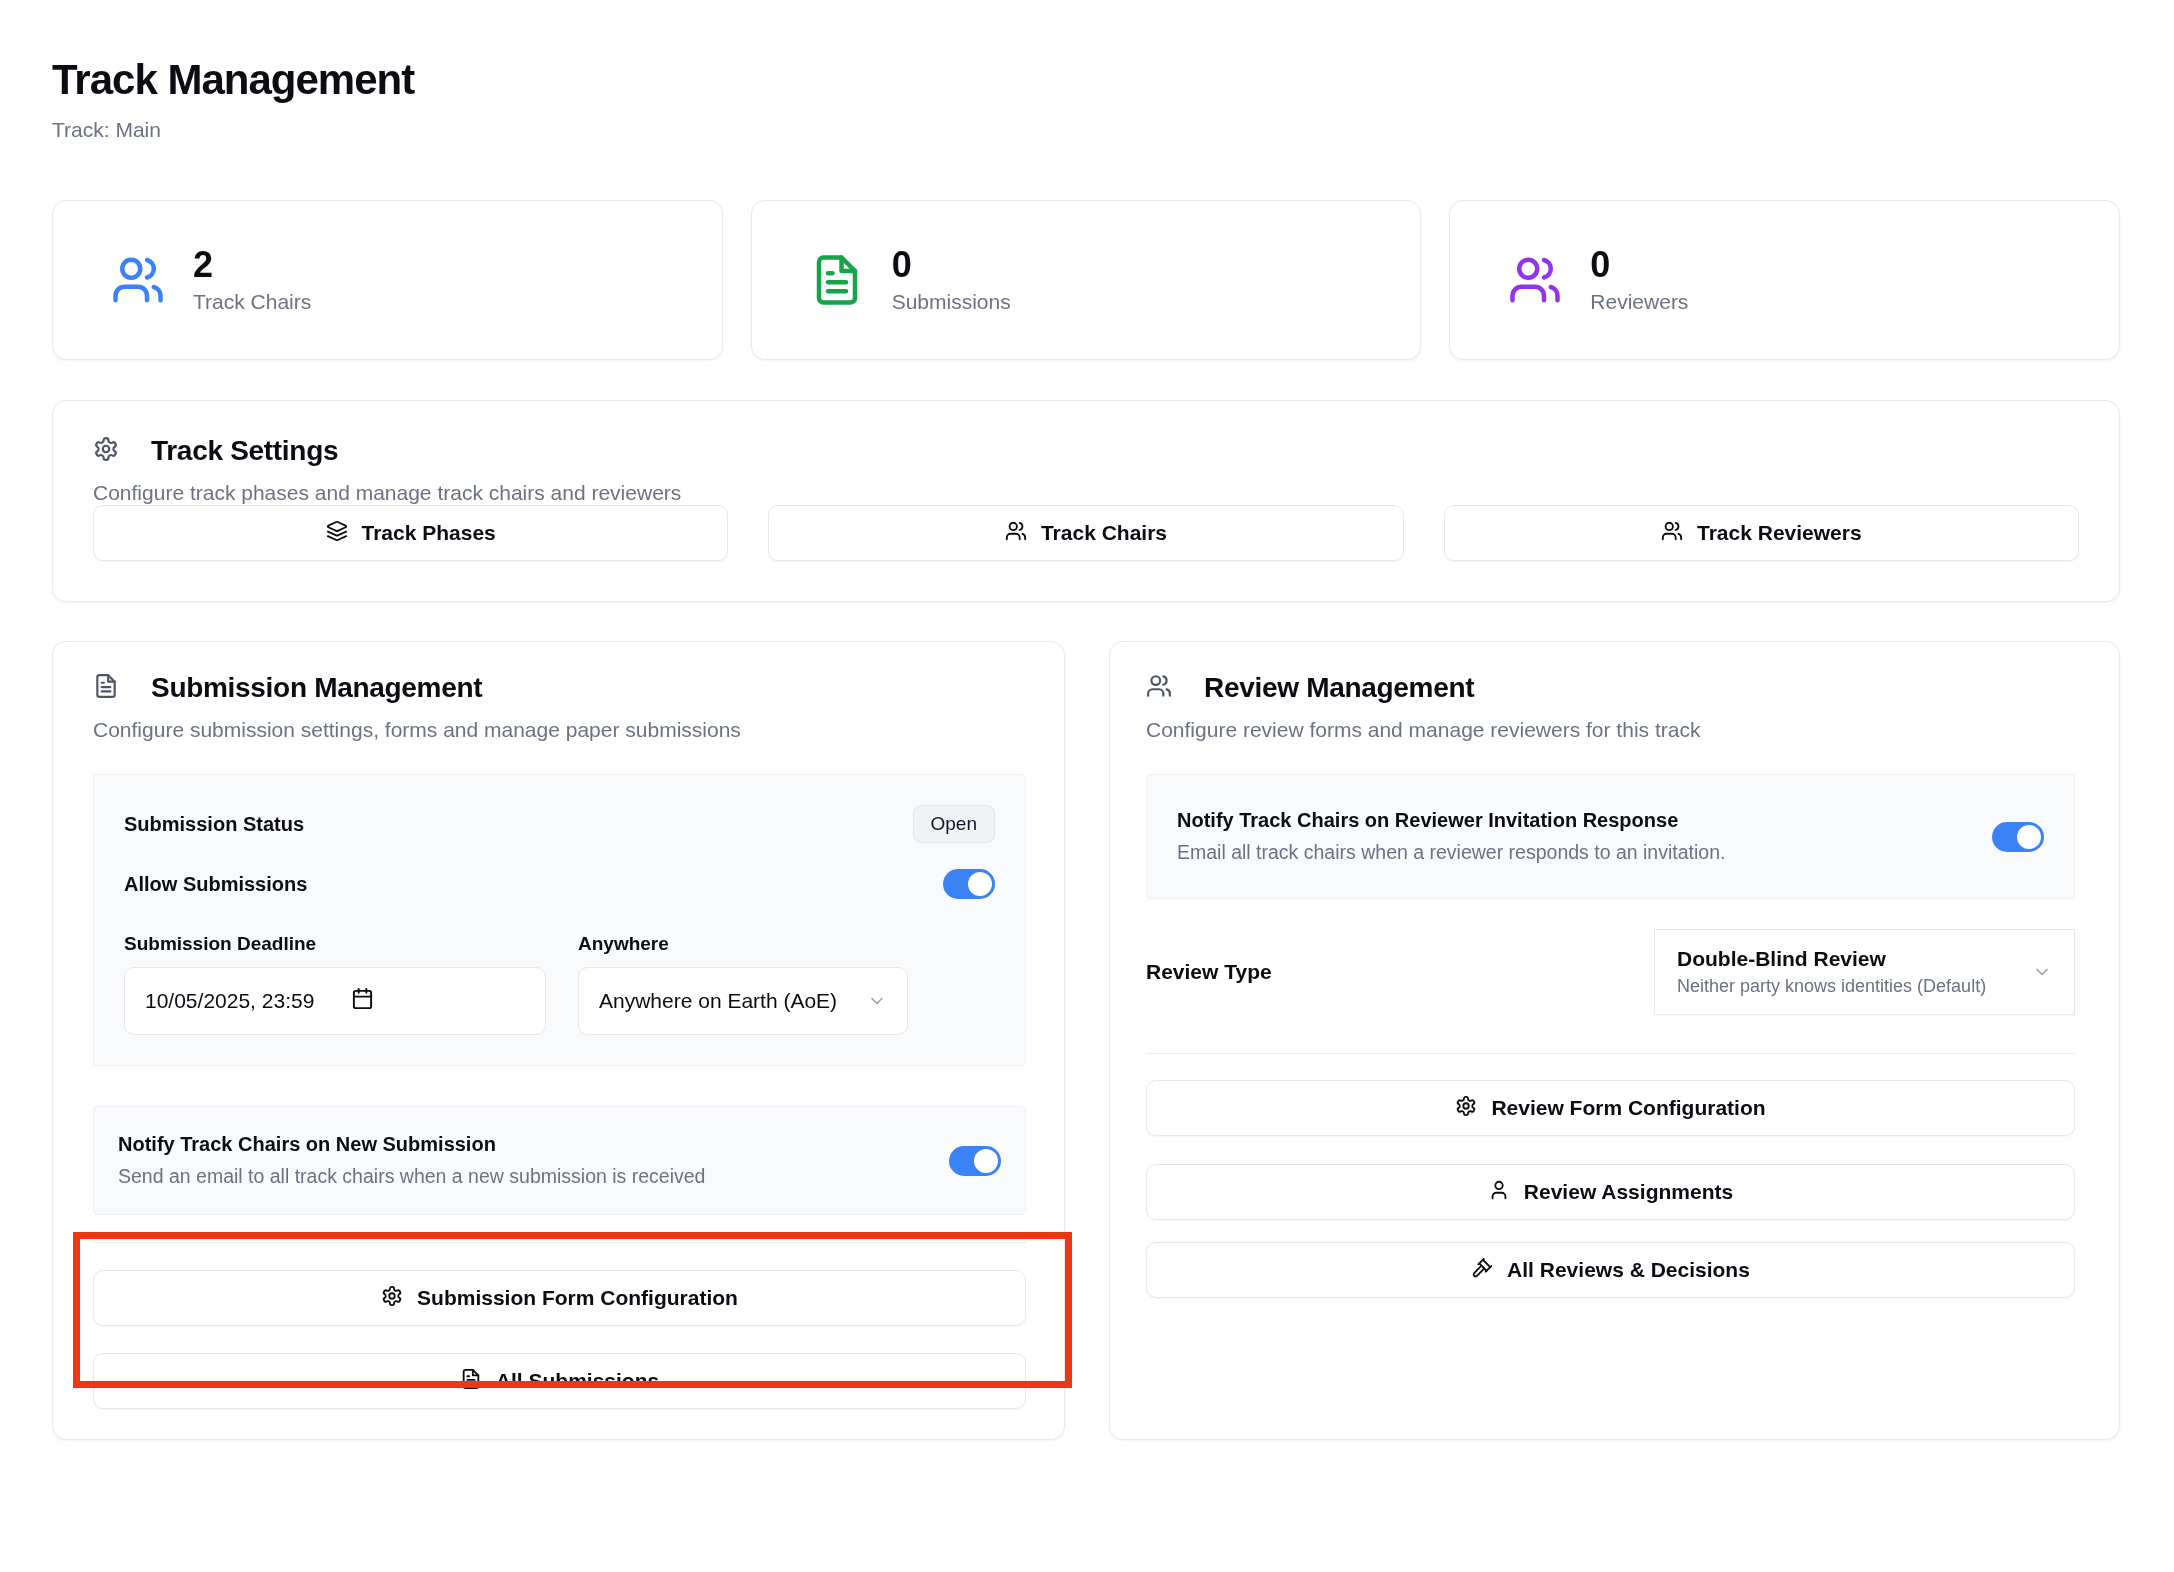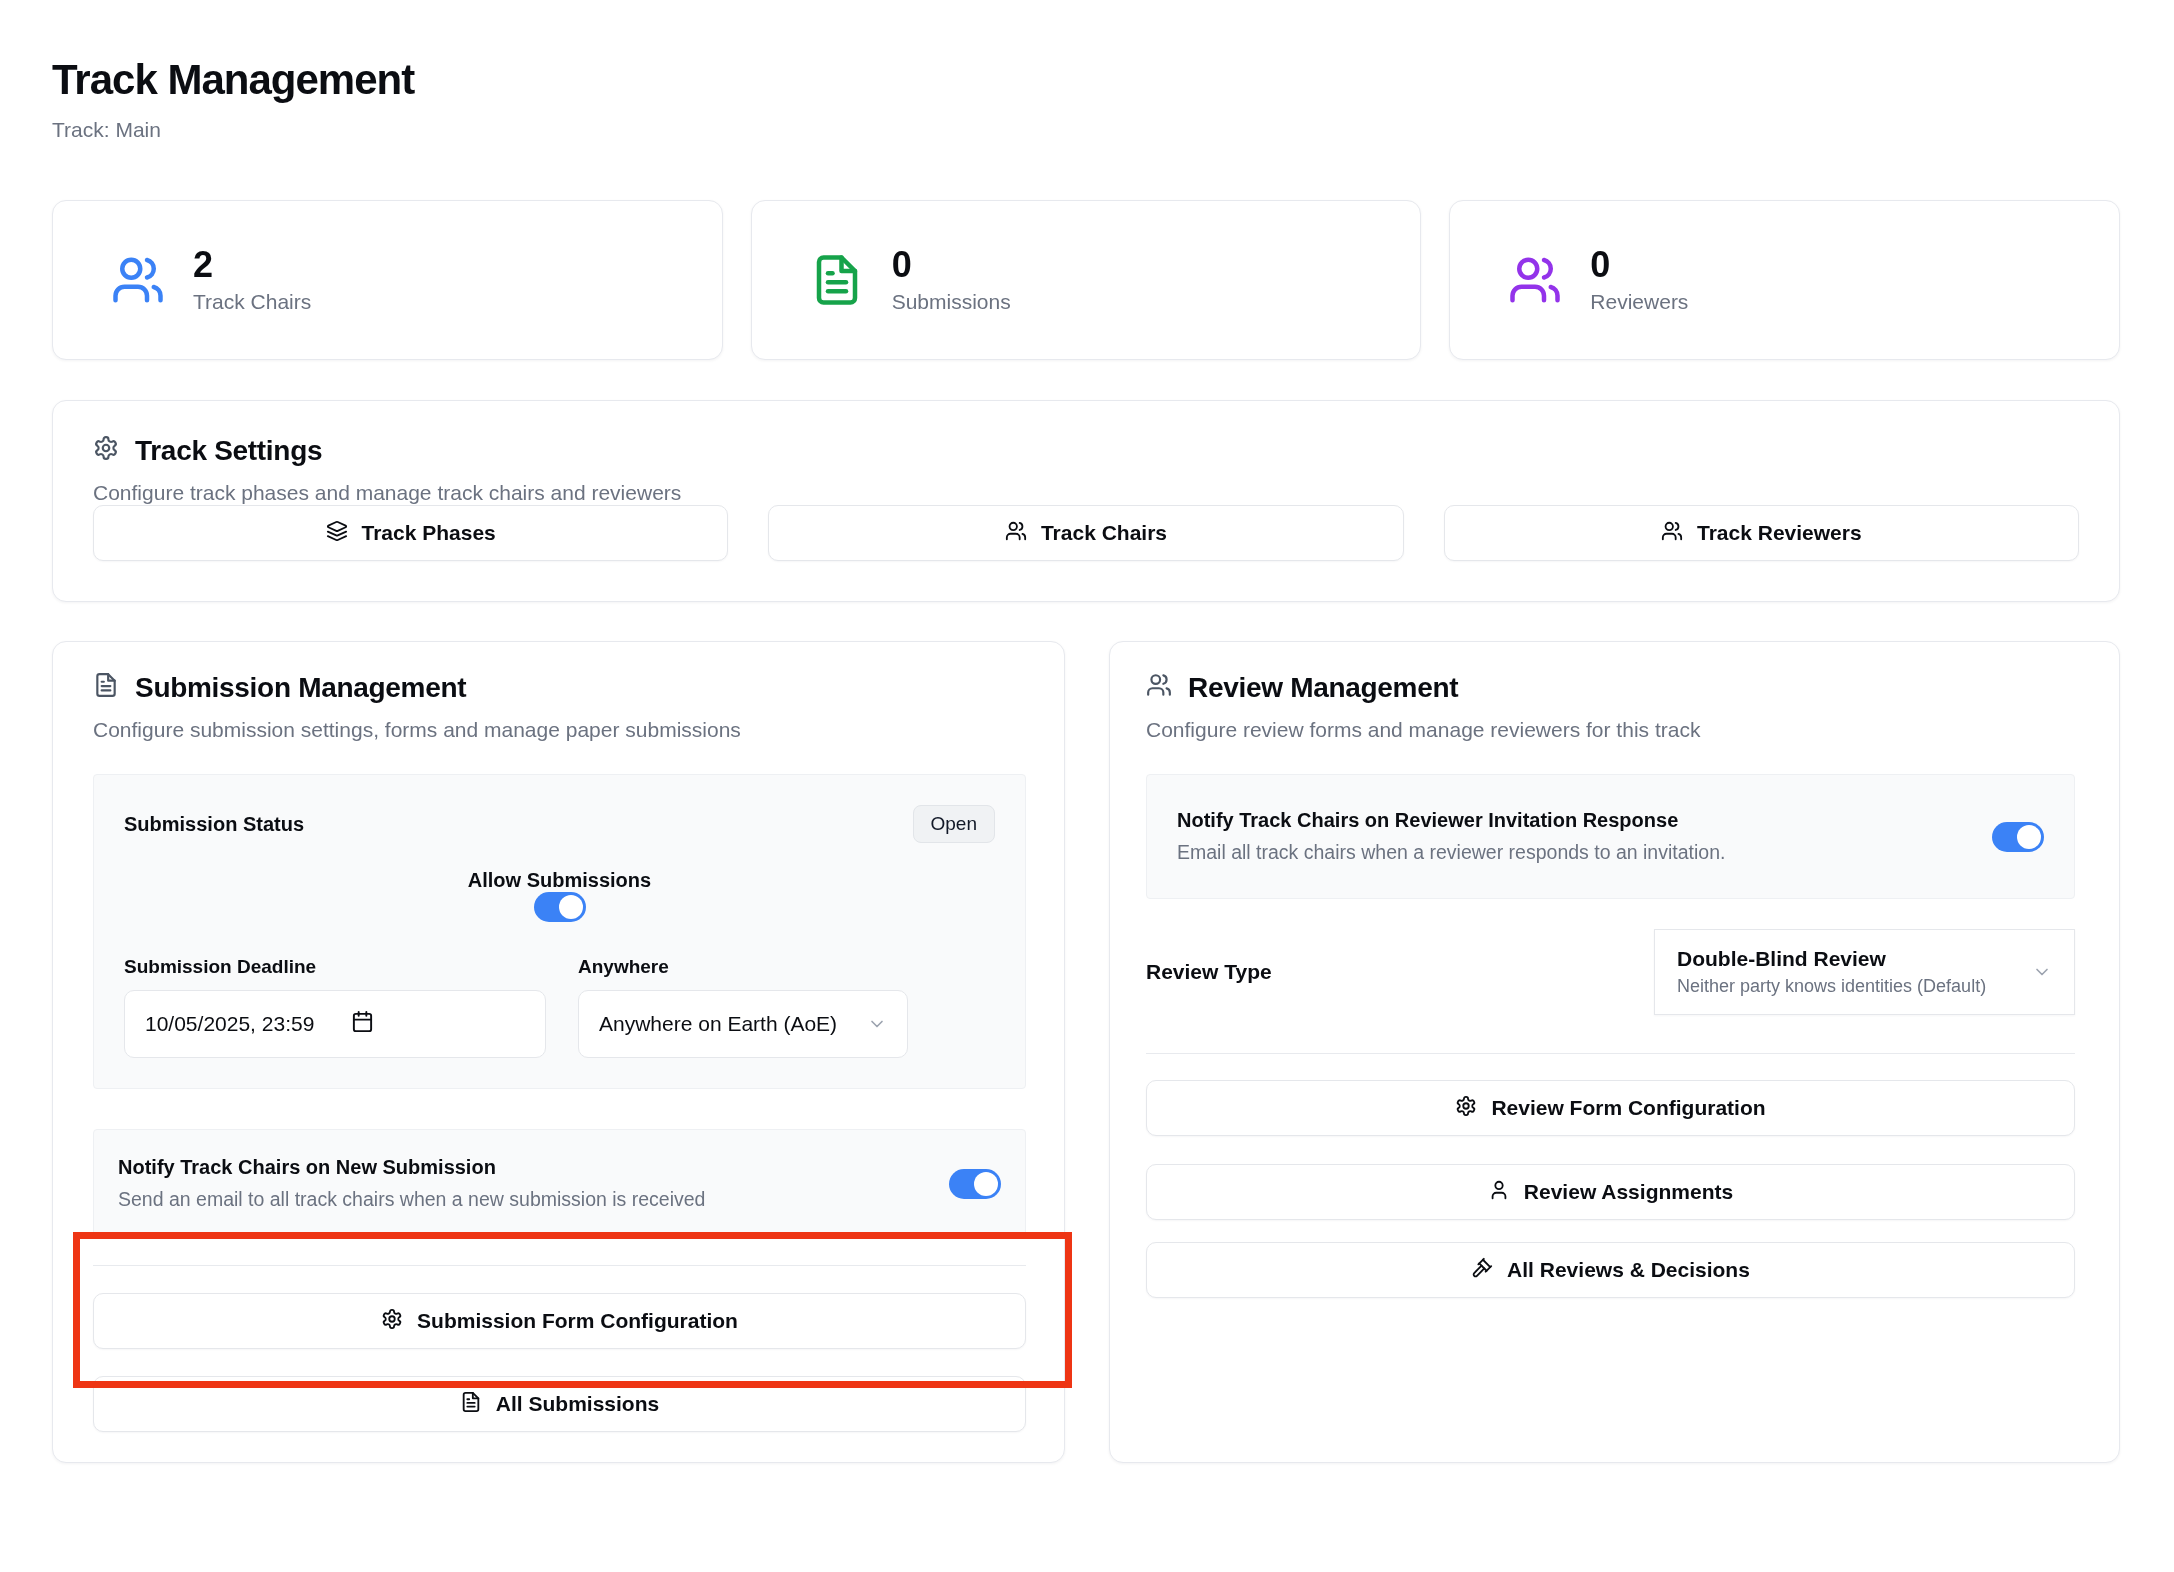--- a/index.html
+++ b/index.html
@@ -19,40 +19,40 @@
 
   .stats-row { display:flex; gap:28px; margin-top:58px; }
   .stat-card { flex:1; height:160px; background:#fff; border:1px solid #e7e9ee; border-radius:14px;
     box-shadow:0 1px 3px rgba(16,24,40,.05); display:flex; align-items:center; padding-left:58px; gap:28px; }
   .stat-icon svg { width:54px; height:54px; display:block; }
   .stat-value { font-size:36px; font-weight:800; line-height:1.05; }
   .stat-label { font-size:21px; color:#6b7280; margin-top:6px; }
 
   .card { background:#fff; border:1px solid #e7e9ee; border-radius:14px; box-shadow:0 1px 3px rgba(16,24,40,.05); }
   .settings-card { margin-top:40px; padding:34px 40px 40px; }
-  .card-header { display:flex; gap:16px; }
+  .card-header { display:flex; align-items:center; gap:32px; }
   .card-header svg { width:26px; height:26px; color:#4b5563; flex:none; }
   .card-title { font-size:28px; font-weight:700; letter-spacing:-0.3px; }
   .card-desc { margin-top:14px; font-size:21px; color:#6b7280; }
 
   .btn-row { display:flex; gap:40px; }
   .btn { height:56px; background:#fff; border:1px solid #e5e7eb; border-radius:10px;
     display:flex; align-items:center; justify-content:center; gap:14px;
     font-size:21px; font-weight:600; color:#0b0d12; cursor:pointer;
     box-shadow:0 1px 2px rgba(16,24,40,.04); }
   .btn-row .btn { flex:1; }
   .btn svg { width:22px; height:22px; flex:none; }
 
   .two-col { display:grid; grid-template-columns:1013fr 1011fr; gap:44px; margin-top:39px; }
   .sub-card { padding:30px 38px 30px 40px; }
   .rev-card { padding:30px 44px 30px 36px; }
 
   .inner-panel { background:#f9fafb; border:1px solid #eef0f3; border-radius:4px; padding:30px; margin-top:32px; }
   .row-between { display:flex; align-items:center; justify-content:space-between; }
-  .mt26 { margin-top:26px;flex-direction:column; }
+  .mt26 { margin-top:26px; }
   .field-label { font-size:20px; font-weight:600; }
   .badge { background:#f0f2f4; border:1px solid #e2e5e9; border-radius:8px; padding:7px 17px;
     font-size:19px; font-weight:500; color:#111827; }
   .toggle { width:52px; height:30px; border-radius:15px; background:#3b82f6; position:relative; flex:none; cursor:pointer; }
   .toggle::after { content:""; position:absolute; right:3px; top:3px; width:24px; height:24px; border-radius:50%; background:#fff; }
 
   .inputs-grid { display:grid; grid-template-columns:422px 330px; gap:32px; margin-top:34px; }
   .input-label { font-size:19px; font-weight:600; display:block; }
   .text-input { margin-top:12px; height:68px; background:#fff; border:1px solid #e5e7eb; border-radius:10px;
     display:flex; align-items:center; padding:0 20px; font-size:21px; font-weight:500; color:#0b0d12; cursor:pointer;gap:9px; }

